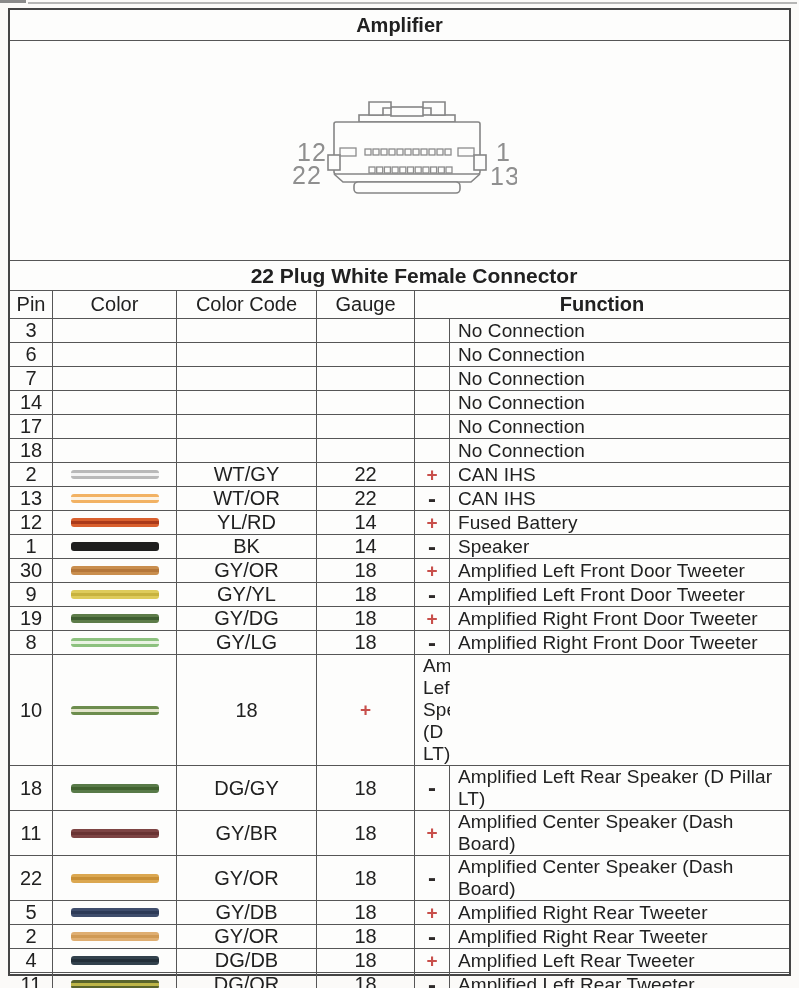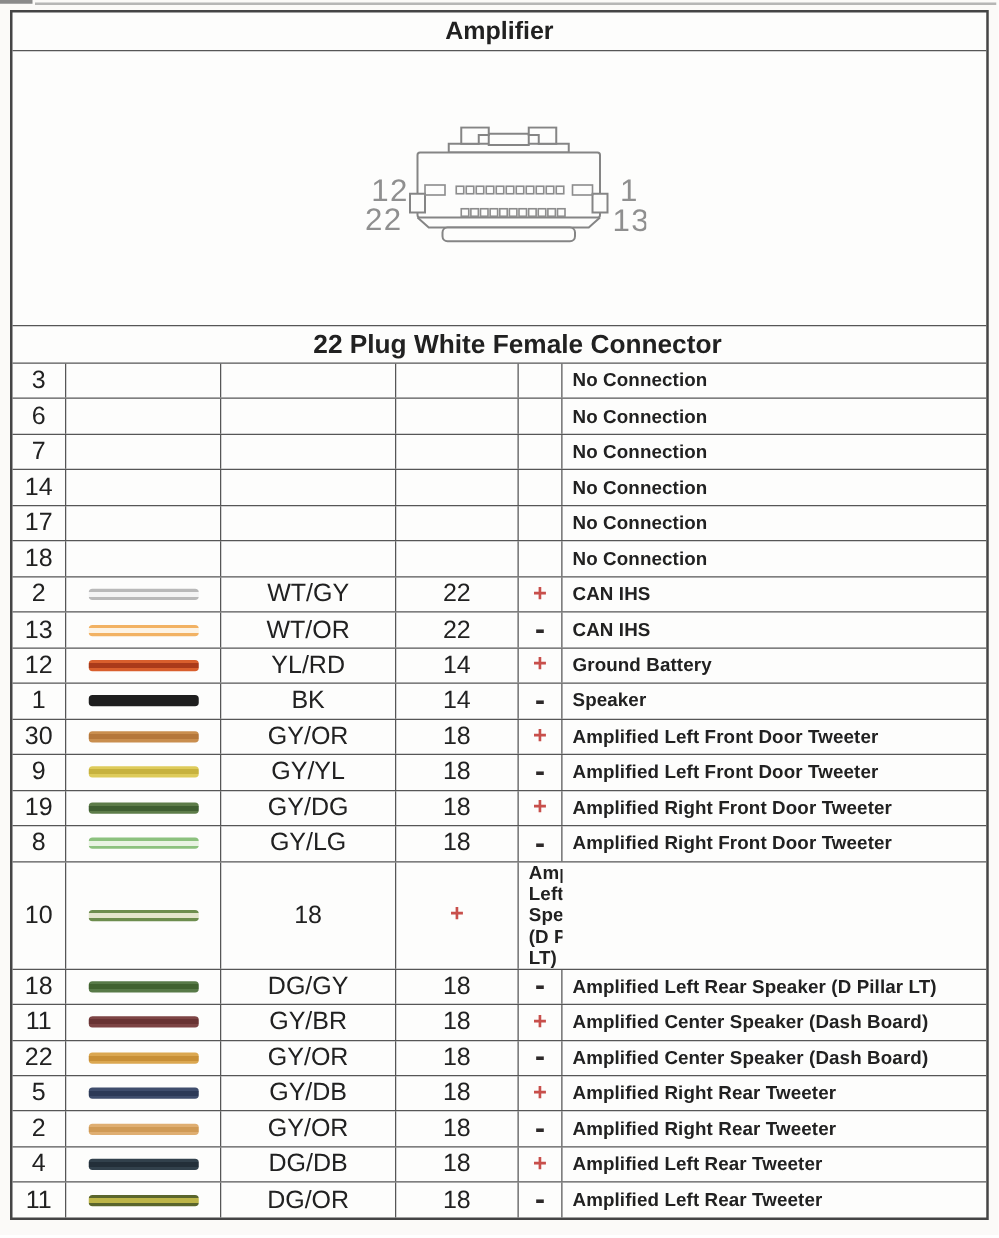--- a/index.html
+++ b/index.html
@@ -18,21 +18,21 @@
   .section-row{flex:0 0 29px;border-top:1px solid var(--grid);border-bottom:1px solid var(--grid);display:flex;align-items:center;justify-content:center;font-size:21px;font-weight:bold;color:var(--ink);padding-left:29px;}
   .thead{flex:0 0 27px;display:grid;grid-template-columns:43px 124px 140px 98px 1fr;border-bottom:1px solid var(--grid);}
   .thead .hc{display:flex;align-items:center;justify-content:center;font-size:20px;color:var(--ink);border-right:1px solid var(--grid);}
   .thead .hc:last-child{border-right:none;font-weight:bold;}
   .tbody{flex:1 1 auto;display:flex;flex-direction:column;}
   .row{flex:1 1 0;display:grid;grid-template-columns:43px 124px 140px 98px 35px 1fr;}
   .row + .row{border-top:1px solid var(--grid);}
   .row .c{display:flex;align-items:center;justify-content:center;border-right:1px solid var(--grid);color:var(--ink);overflow:hidden;}
   .row .c:last-child{border-right:none;}
   .row .pin,.row .code,.row .gauge{font-size:20px;}
-  .row .func{justify-content:flex-start;padding-left:8px;font-size:15px;font-weight:bold;letter-spacing:.1px;}
+  .row .func{justify-content:flex-start;padding-left:8px;font-size:19px;font-weight:normal;letter-spacing:.1px;}
   .row .pol.plus{color:#c84f4b;font-weight:bold;font-size:19px;}
   .row .pol.minus{color:#2d2929;font-weight:900;font-size:24px;line-height:0;}
   .swatch{width:88px;height:9px;border-radius:3px;}
   .figlabel{fill:#8f8f8f;font-size:25px;font-family:"Liberation Sans",sans-serif;letter-spacing:1px;}
   .lineart{stroke:#858585;stroke-width:1.6;fill:#fdfdfc;}
   .lineart-thin{stroke:#8d8d8d;stroke-width:1.3;fill:none;}
   .lineart-open{stroke:#858585;stroke-width:1.6;fill:none;}
 </style>
 </head>
 <body>
@@ -94,20 +94,27 @@
         <text class="figlabel" x="5" y="83">22</text>
         <text class="figlabel" x="209" y="60">1</text>
         <text class="figlabel" x="203" y="84">13</text>
       </svg>
     </div>
 
     <div class="section-row">
       <span>22 Plug White Female Connector</span>
     </div>
 
+    <div class="thead">
+      <div class="hc">Pin</div>
+      <div class="hc">Color</div>
+      <div class="hc">Color Code</div>
+      <div class="hc">Gauge</div>
+      <div class="hc">Function</div>
+    </div>
 
     <div class="tbody" id="rows">
         <div class="row">
           <div class="c pin">3</div>
           <div class="c color"></div>
           <div class="c code"></div>
           <div class="c gauge"></div>
           <div class="c pol"></div>
           <div class="c func">No Connection</div>
         </div>
@@ -172,21 +179,21 @@
           <div class="c func">CAN IHS</div>
         </div>
         <div class="row">
           <div class="c pin">12</div>
           <div class="c color">
             <div class="swatch" style="background: linear-gradient(rgb(217, 95, 45) 0px, rgb(217, 95, 45) 28%, rgb(170, 58, 26) 28%, rgb(170, 58, 26) 72%, rgb(217, 95, 45) 72%, rgb(217, 95, 45) 100%);"></div>
           </div>
           <div class="c code">YL/RD</div>
           <div class="c gauge">14</div>
           <div class="c pol plus">+</div>
-          <div class="c func">Ground Battery</div>
+          <div class="c func">Fused Battery</div>
         </div>
         <div class="row">
           <div class="c pin">1</div>
           <div class="c color">
             <div class="swatch" style="background: linear-gradient(rgb(30, 30, 30) 0px, rgb(30, 30, 30) 28%, rgb(30, 30, 30) 28%, rgb(30, 30, 30) 72%, rgb(30, 30, 30) 72%, rgb(30, 30, 30) 100%);"></div>
           </div>
           <div class="c code">BK</div>
           <div class="c gauge">14</div>
           <div class="c pol minus">-</div>
           <div class="c func">Speaker</div>

